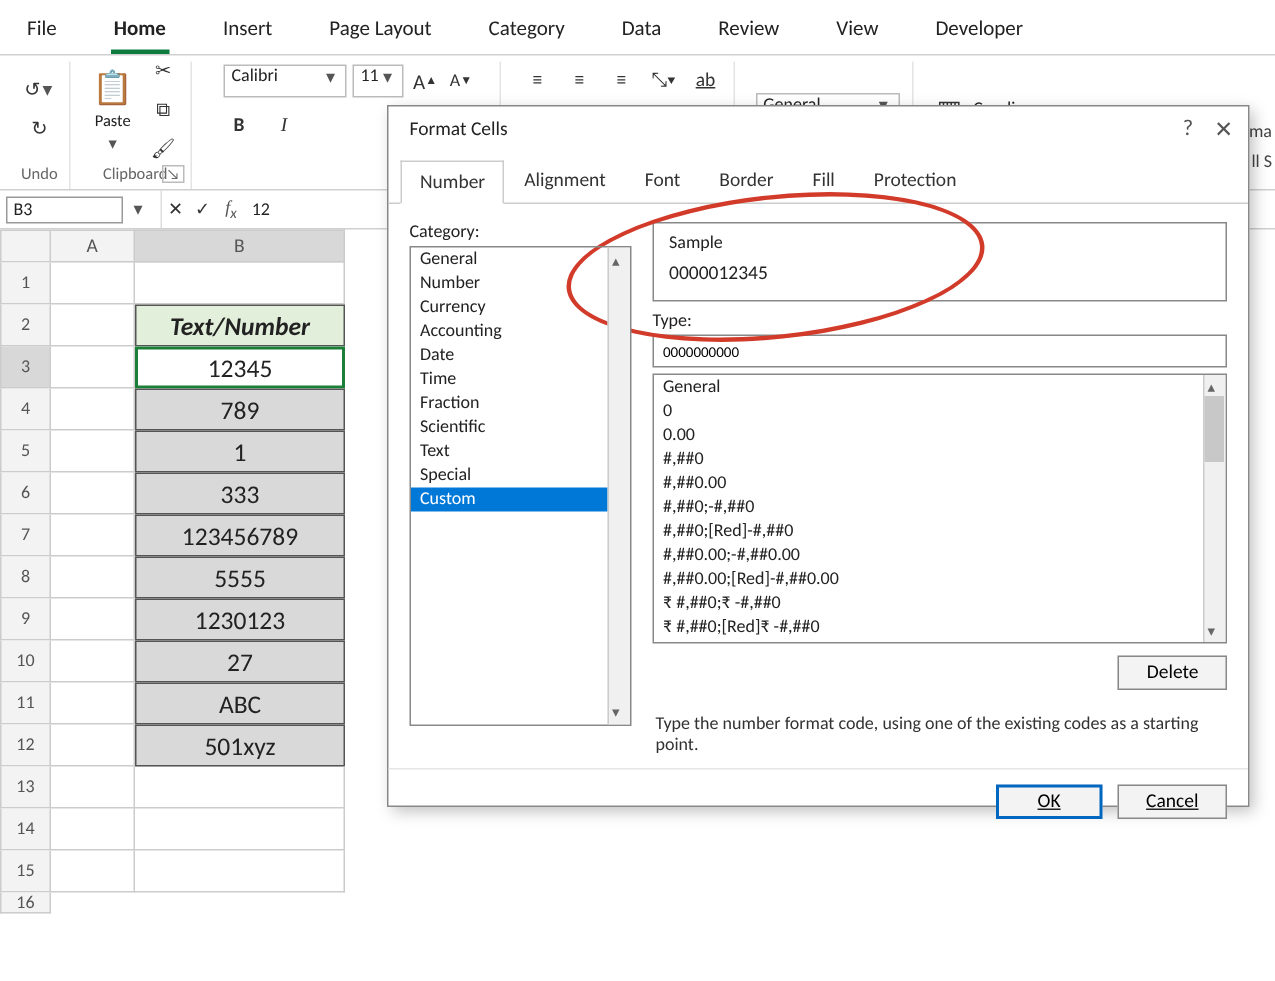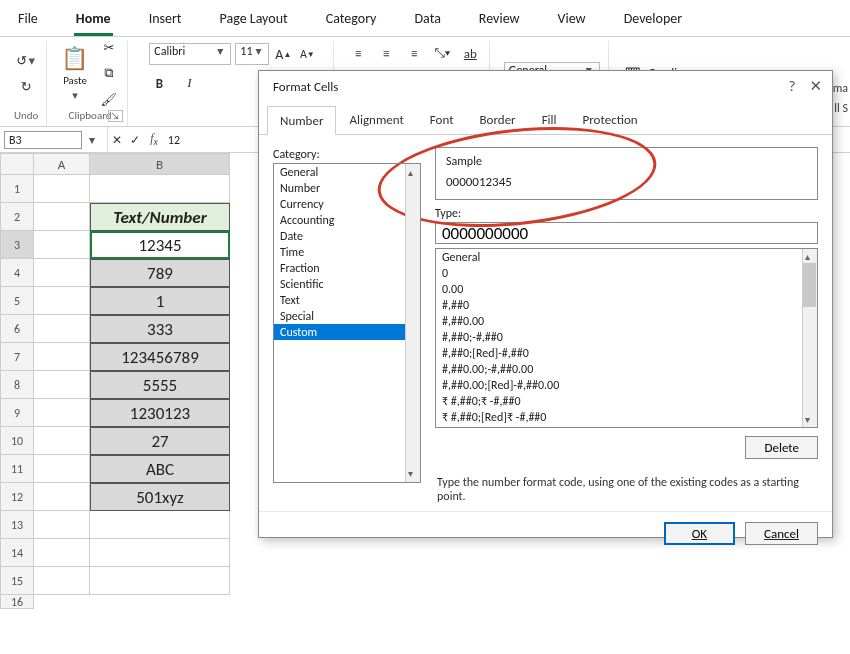--- a/index.html
+++ b/index.html
@@ -58,21 +58,21 @@
   .cat-label, .lab { font-size:12px; margin-bottom:2px; }
   .cat-list { flex:0 0 320px; border:1px solid #888; overflow:hidden; position:relative; font-size:12px; }
   .cat-list .sb { position:absolute; right:0; top:0; width:15px; height:100%; background:#f0f0f0; border-left:1px solid #ccc;}
   .cat-list .sb::before { content:"▴"; position:absolute; top:2px; left:2px; font-size:10px; color:#666;}
   .cat-list .sb::after { content:"▾"; position:absolute; bottom:2px; left:2px; font-size:10px; color:#666;}
   .cat-item { padding:1px 6px; }
   .cat-item.sel { background:#0078d7; color:#fff; }
   .right-col { flex:1; display:flex; flex-direction:column; }
   .sample-box { border:1px solid #888; padding:6px 10px 10px; margin-bottom:6px; font-size:12px; }
   .sample-box .val { margin-top:6px; font-size:13px; }
-  .type-input { border:1px solid #888; width:100%; height:22px; padding:0 6px; font-size:17px; background:#fff; }
+  .type-input { border:1px solid #888; width:100%; height:22px; padding:0 6px; font-size:10px; background:#fff; }
   .fmt-list { border:1px solid #888; margin-top:4px; height:180px; overflow:hidden; position:relative; font-size:12px; }
   .fmt-list .sb2 { position:absolute; right:0; top:0; width:15px; height:100%; background:#f0f0f0; border-left:1px solid #ccc;}
   .fmt-list .sb2 .thumb { position:absolute; right:1px; top:14px; width:13px; height:44px; background:#c8c8c8; }
   .fmt-list .sb2::before{content:"▴";position:absolute;top:1px;left:2px;font-size:10px;color:#666;}
   .fmt-list .sb2::after{content:"▾";position:absolute;bottom:1px;left:2px;font-size:10px;color:#666;}
   .fmt-item { padding:0 6px; line-height:16px; }
   .del-row { display:flex; justify-content:flex-end; margin-top:8px; }
   .btn { border:1px solid #888; background:#f3f3f3; padding:3px 18px; font-size:13px; }
   .btn.primary { border:2px solid #0067c0; padding:2px 26px; }
   .hint { font-size:12px; color:#333; margin:16px 2px 0; }

